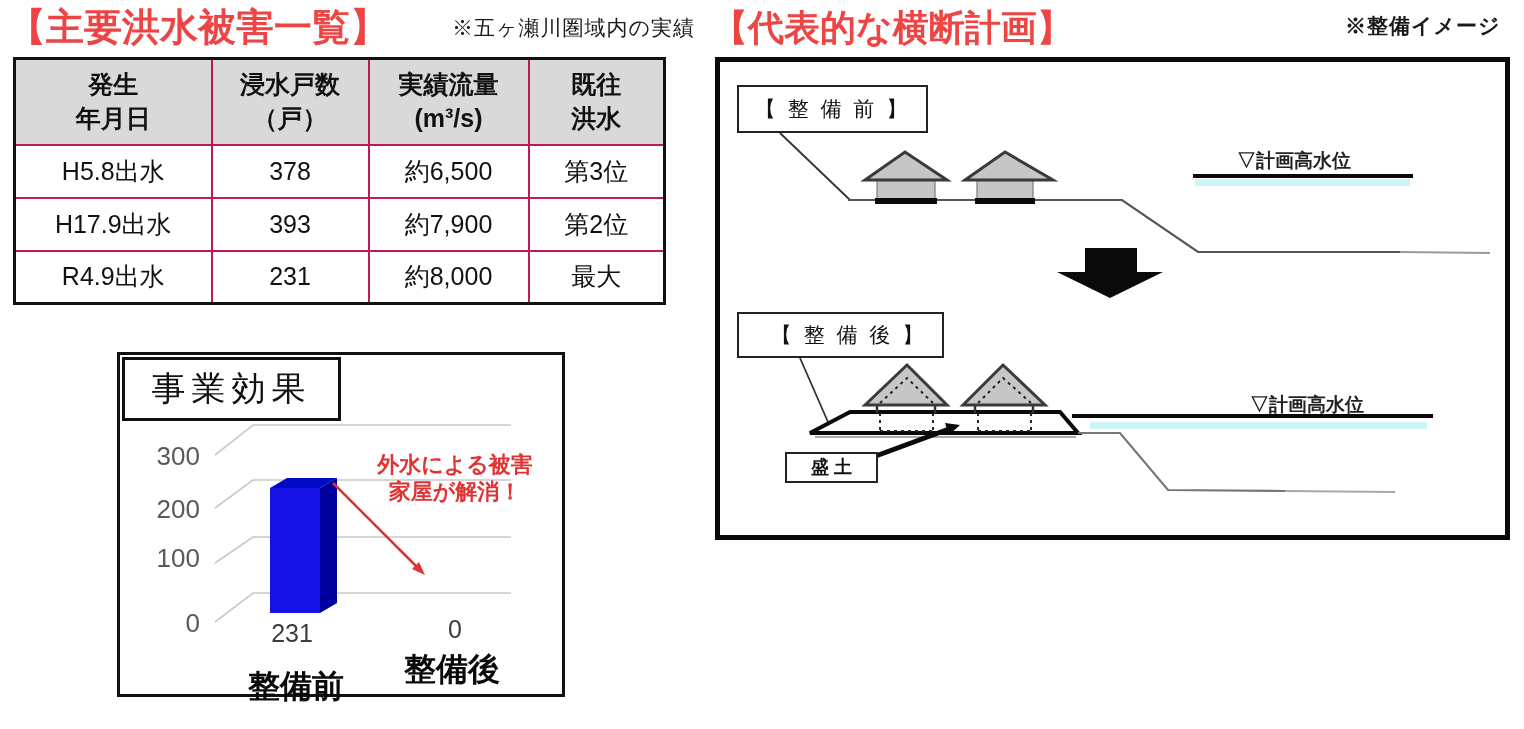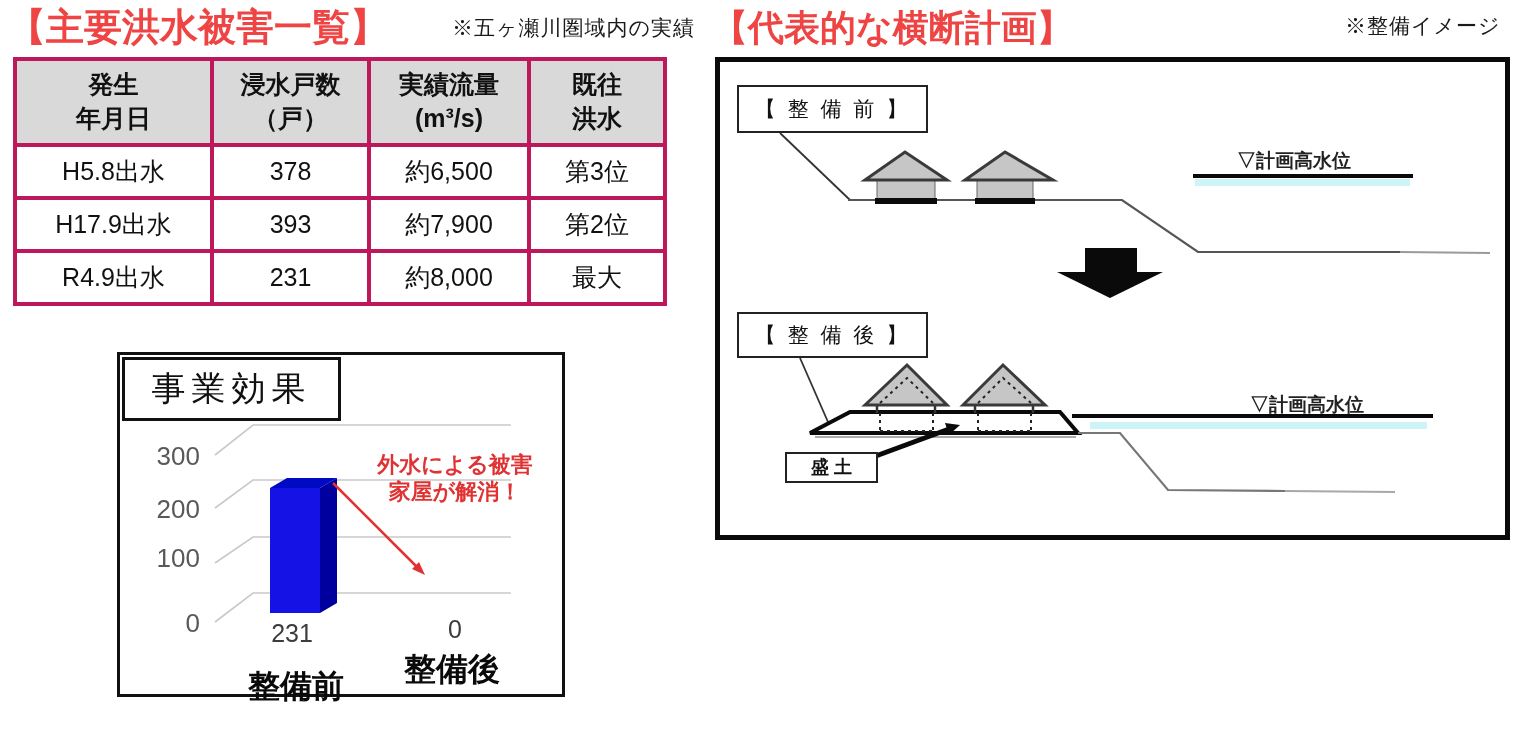--- a/index.html
+++ b/index.html
@@ -5,41 +5,41 @@
   html,body{margin:0;padding:0;background:#fff;}
   .canvas{position:relative;width:1524px;height:729px;background:#fff;overflow:hidden;
           font-family:"Liberation Sans", sans-serif;color:#111;}
   .abs{position:absolute;}
   .sec-title{font-size:38px;font-weight:bold;letter-spacing:0px;color:#ef4444;white-space:nowrap;}
   .sec-note{font-size:21px;font-family:"Liberation Serif", serif;color:#1a1a1a;white-space:nowrap;letter-spacing:1px;}
 
   
   table.flood{position:absolute;left:13px;top:57px;border-collapse:collapse;table-layout:fixed;
               border:3px solid #111;}
-  table.flood th, table.flood td{border:4px solid #be185d;text-align:center;vertical-align:middle;
+  table.flood th, table.flood td{border:2px solid #be185d;text-align:center;vertical-align:middle;
               padding:0;box-sizing:border-box;margin-left:32px;}
   table.flood th{background:#d9d9d9;font-size:25px;font-weight:bold;height:86px;line-height:1.35;}
   table.flood td{font-size:25px;height:53px;background:#fff;}
 
   
   .chartbox{position:absolute;left:117px;top:352px;width:442px;height:339px;border:3px solid #111;background:#fff;}
   .charttitle{position:absolute;left:2px;top:2px;width:213px;height:58px;border:3px solid #111;
               font-size:34px;letter-spacing:6px;display:flex;align-items:center;justify-content:center;background:#fff;z-index:2;}
   .ytick{position:absolute;width:75px;text-align:right;font-size:26px;color:#595959;}
   .vlabel{position:absolute;width:80px;text-align:center;font-size:25px;color:#3c3c3c;}
   .clabel{position:absolute;width:140px;text-align:center;font-size:32px;font-weight:bold;color:#0a0a0a;}
   .rednote{position:absolute;left:240px;top:96px;width:190px;text-align:center;
            font-size:22px;font-weight:600;color:#e03232;line-height:27px;}
 
   
   .diagram{position:absolute;left:715px;top:57px;width:785px;height:473px;border:5px solid #0a0a0a;background:#fff;}
   .dlabel{position:absolute;border:2px solid #222;background:#fff;text-align:center;
           font-size:21px;letter-spacing:3px;white-space:nowrap;}
   .dlabel.before{left:17px;top:23px;width:187px;height:44px;line-height:44px;}
-  .dlabel.after{left:17px;top:250px;width:187px;height:42px;line-height:42px;}
+  .dlabel.after{left:17px;top:250px;width:187px;height:42px;line-height:42px;padding-left:16px;}
   .wl{position:absolute;font-size:19px;font-weight:600;color:#222;white-space:nowrap;text-align:right;}
   .filllabel{position:absolute;left:65px;top:390px;width:89px;height:27px;line-height:27px;
              border:2px solid #222;background:#fff;text-align:center;font-size:18px;font-weight:600;}
 </style>
 </head>
 <body>
 
 <div class="canvas">
 
   <div class="abs sec-title" style="left:8px;top:2px;">【主要洪水被害一覧】</div>
@@ -119,21 +119,21 @@
     <div class="clabel" style="left:106px;top:310px;">整備前</div>
     <div class="clabel" style="left:262px;top:293px;">整備後</div>
 
     <div class="rednote">
       <span>外水による被害</span><br>
       <span>家屋が解消！</span>
     </div>
   </div>
 
   <div class="abs sec-title" style="left:712px;top:4px;font-size:36px;">【代表的な横断計画】</div>
-  <div class="abs sec-note" style="left:1345px;top:12px;">※整備イメージ</div>
+  <div class="abs sec-note" style="left:1345px;top:12px;font-weight:bold;">※整備イメージ</div>
 
   <div class="diagram">
     <svg class="abs" style="left:0;top:0;" width="785" height="473" viewBox="0 0 785 473">
 
       <g>
         <line x1="60" y1="71" x2="130" y2="138" stroke="#333" stroke-width="1.8"></line>
       </g>
       <g fill="none">
         <polyline points="128,138 402,138 478,190 680,190" stroke="#555" stroke-width="2.2"></polyline>
         <polyline points="680,190 770,191" stroke="#9a9a9a" stroke-width="2.2"></polyline>

